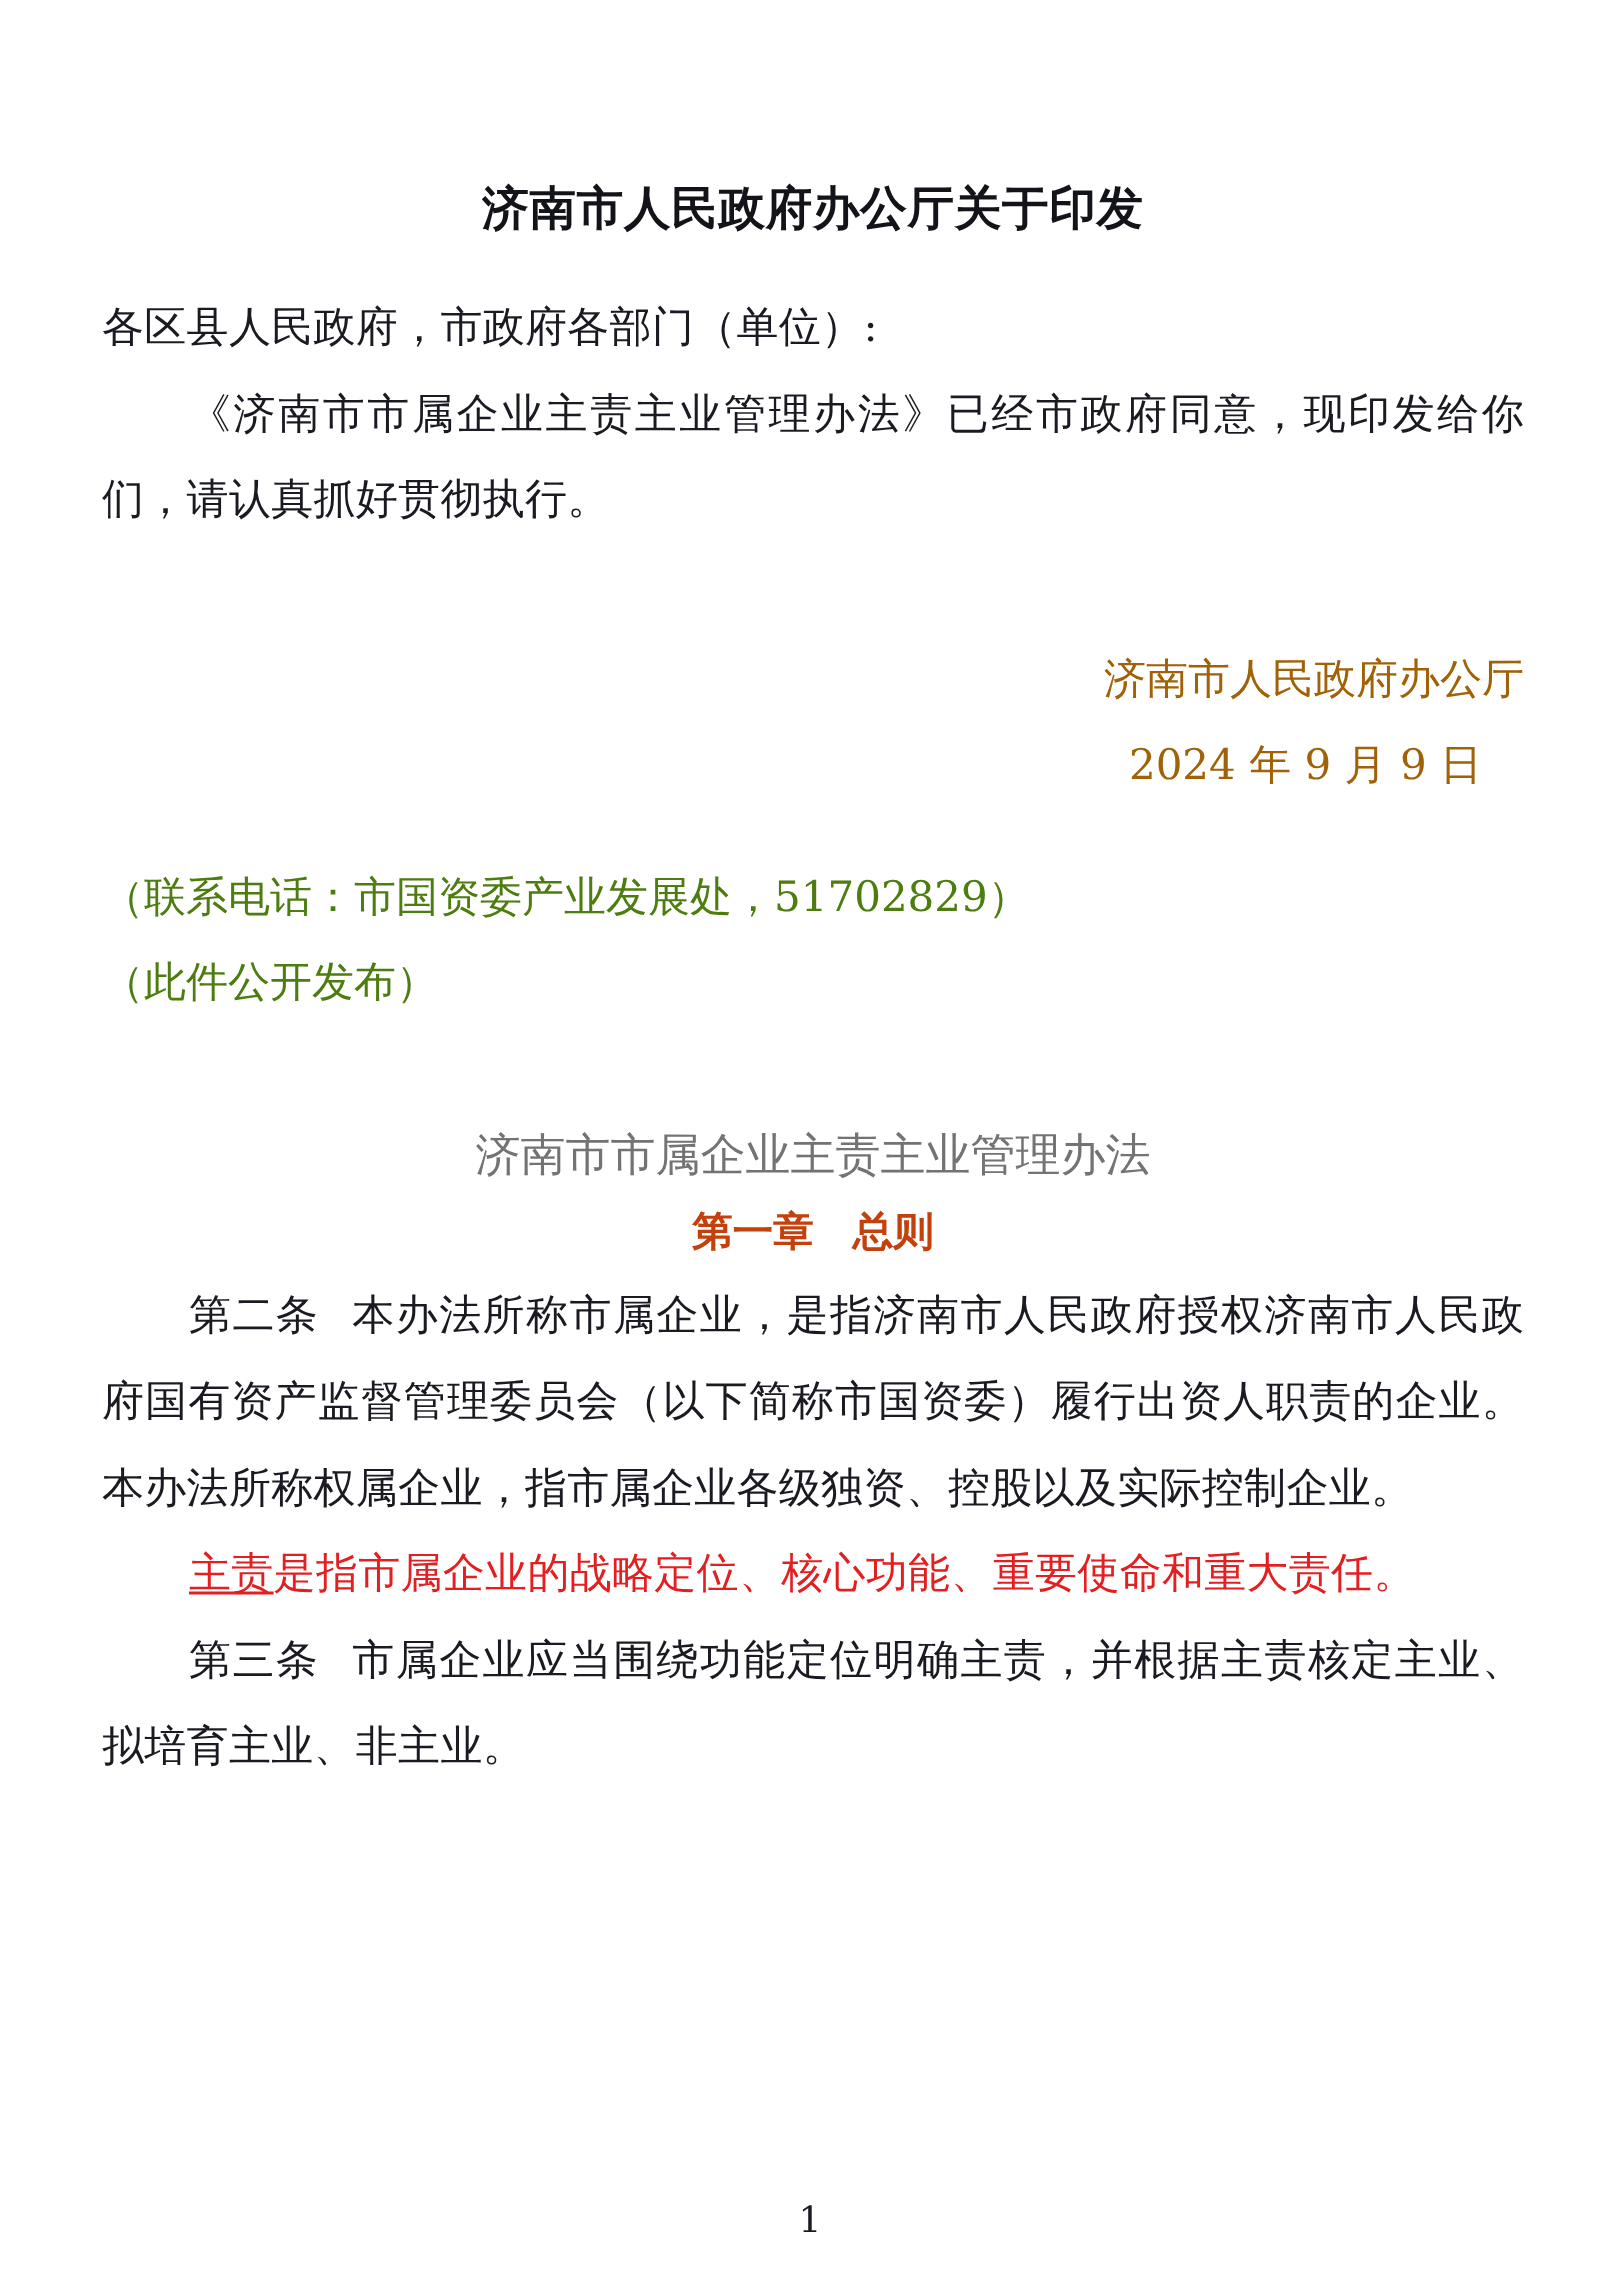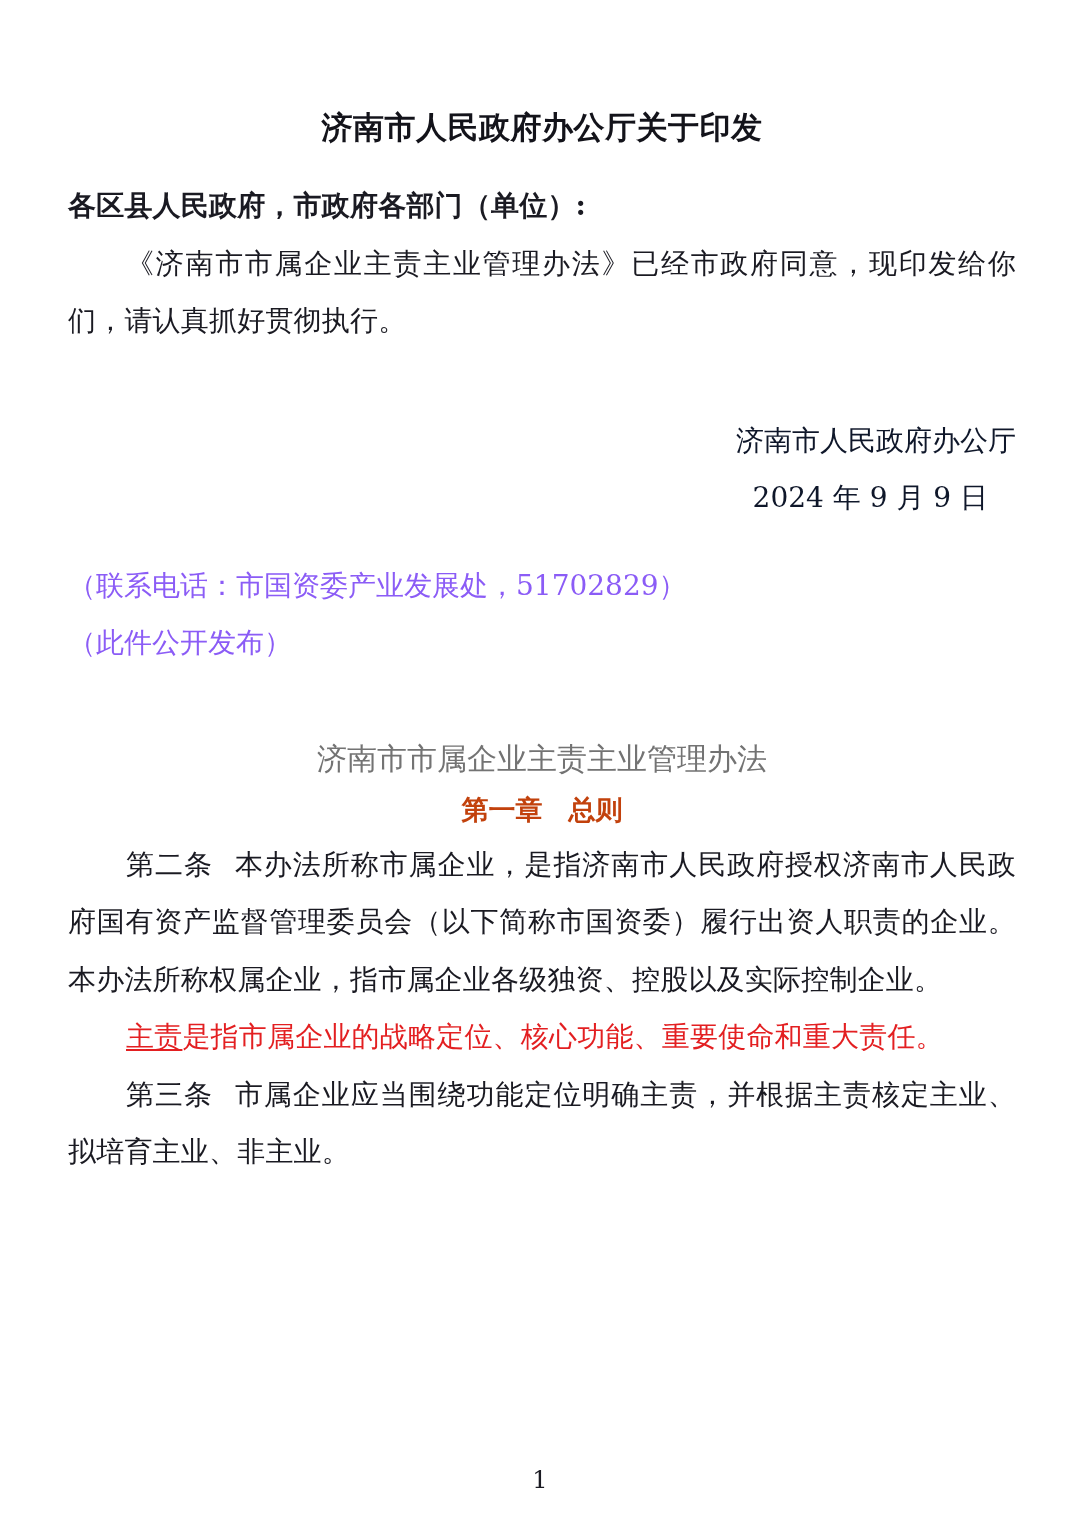--- a/index.html
+++ b/index.html
@@ -14,21 +14,21 @@
     position: relative;
     width: 1080px;
     height: 1527px;
     background: #ffffff;
     overflow: hidden;
     box-sizing: border-box;
   }
   .doc-body {
     position: absolute;
     left: 68px;
-    top: 0;
+    top: 12px;
     width: 948px;
   }
 
   
   .doc-title {
     text-align: center;
     font-weight: bold;
     font-size: 31px;
     line-height: 52px;
     letter-spacing: 0.5px;
@@ -42,39 +42,39 @@
   .para {
     font-size: 28px;
     line-height: 57.5px;
     color: #1a1a22;
     text-align: justify;
     text-justify: inter-character;
     letter-spacing: 0.2px;
     font-family: "DejaVu Serif", "Liberation Serif", serif;
   }
   .indent2 { text-indent: 58px; }
-  .noindent { text-indent: 0; font-weight: bold; }
+  .noindent { text-indent: 0; }
 
   
   .sign-block {
     margin-top: 62px;
     text-align: right;
     font-size: 28px;
     line-height: 57.5px;
-    color: #0f172a;
+    color: #a16207;
   }
   .sign-line { display: block; }
   .sign-date { display: block; padding-right: 28px; }
 
   
   .notes { margin-top: 30px; }
   .note-line {
     font-size: 28px;
     line-height: 57.5px;
-    color: #8b5cf6;
+    color: #4d7c0f;
   }
 
   
   .measure-title {
     margin-top: 62px;
     text-align: center;
     font-weight: normal;
     font-size: 30px;
     line-height: 50px;
     color: #737373;

